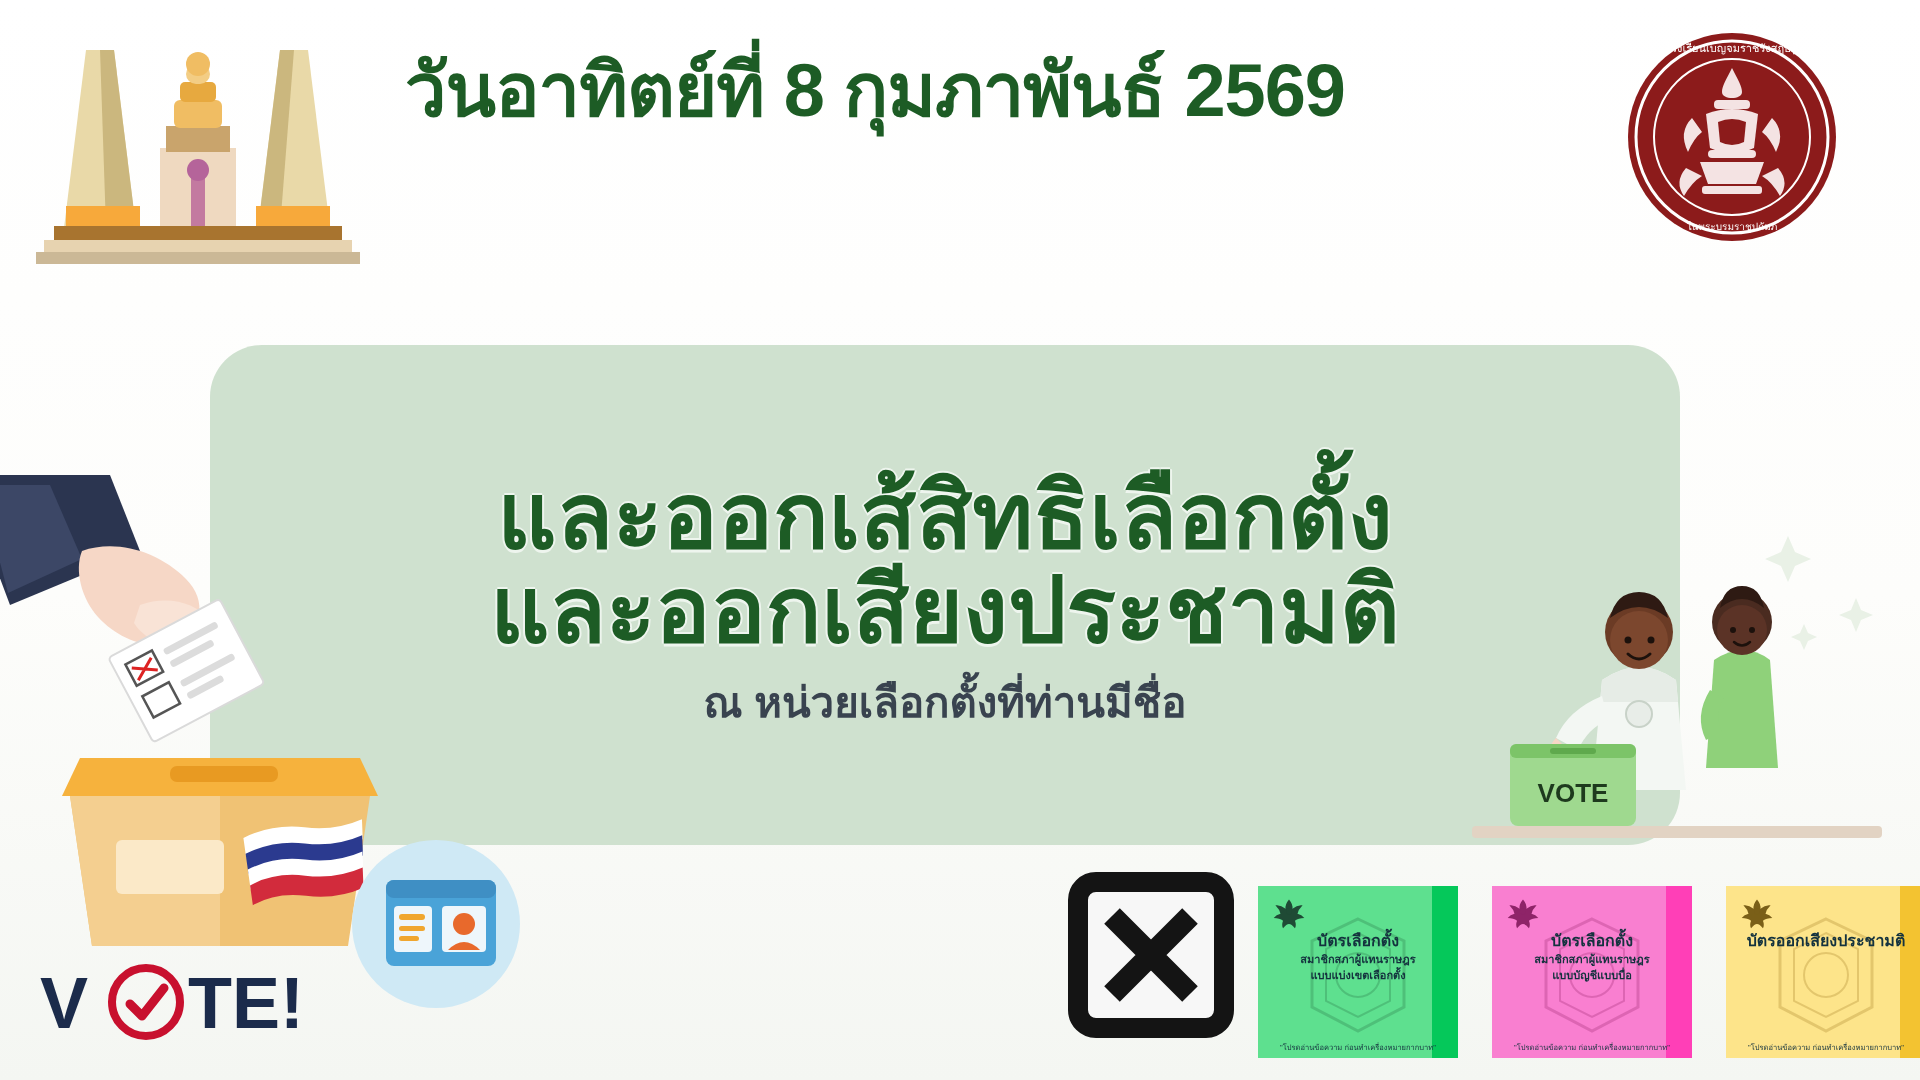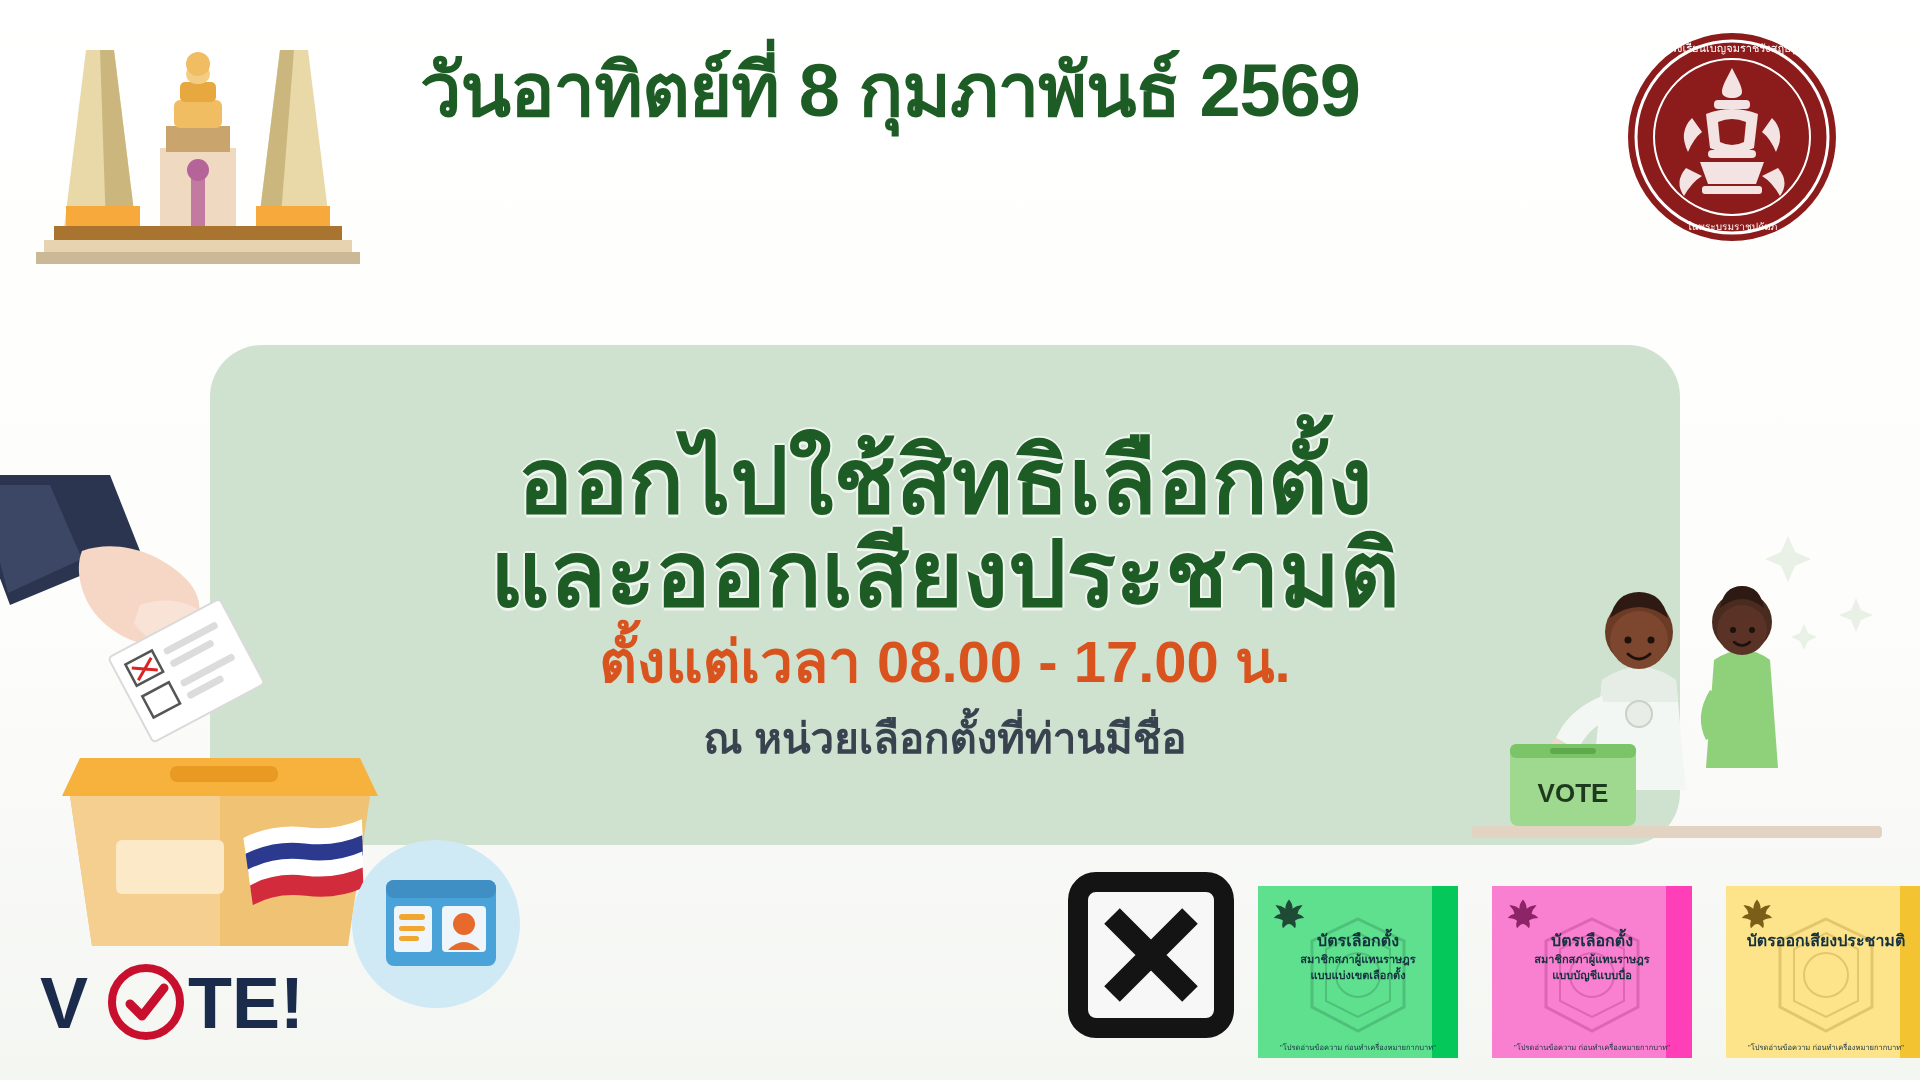--- a/index.html
+++ b/index.html
@@ -8,21 +8,21 @@
     font-family:"Liberation Sans","DejaVu Sans",sans-serif;
     background:#ffffff;
   }
   #poster{
     position:relative;width:1920px;height:1080px;
     background:linear-gradient(180deg,#ffffff 0%,#fdfdfb 55%,#f4f6f2 100%);
   }
 
   
   .header-text{
-    position:absolute;left:420px;top:52px;width:1200px;
+    position:absolute;left:405px;top:52px;width:1200px;
   }
   .header-date{
     font-size:74px;font-weight:bold;color:#1d5c25;line-height:1.05;
     letter-spacing:-1px;white-space:nowrap;
   }
   .header-sub{
     font-size:42px;font-weight:600;color:#1d5c25;line-height:1.2;
     margin-top:8px;white-space:nowrap;
   }
 
@@ -167,23 +167,22 @@
       <path d="M150 96 Q164 110 154 130 Q148 116 140 110Z" fill="#f4e3e3"></path>
       <path d="M64 146 Q52 160 62 174 Q70 160 80 154Z" fill="#f4e3e3"></path>
       <path d="M156 146 Q168 160 158 174 Q150 160 140 154Z" fill="#f4e3e3"></path>
       <text x="110" y="30" text-anchor="middle" fill="#ffffff" font-size="11" font-family="DejaVu Sans, sans-serif">โรงเรียนเบญจมราชรังสฤษฎิ์</text>
       <text x="110" y="208" text-anchor="middle" fill="#ffffff" font-size="10" font-family="DejaVu Sans, sans-serif">ในพระบรมราชูปถัมภ์</text>
     </svg>
   </div>
 
   <div class="panel">
     <div class="panel-inner">
-      <div class="head1">ออกไปใช้สิทธิเลือกตั้ง</div>
+      <div class="head1">และออกเส้สิทธิเลือกตั้ง</div>
       <div class="head2">และออกเสียงประชามติ</div>
-      <div class="time-line">ตั้งแต่เวลา 08.00 - 17.00 น.</div>
       <div class="place-line">ณ หน่วยเลือกตั้งที่ท่านมีชื่อ</div>
     </div>
   </div>
 
   <div class="hand-art">
     <svg viewBox="0 0 420 480" width="420" height="480">
 
       <path d="M-10 20 L120 20 L150 96 L20 150 L-10 70 Z" fill="#2b3550"></path>
       <path d="M-10 30 L60 30 L92 104 L18 138 Z" fill="#3c4766"></path>
 

